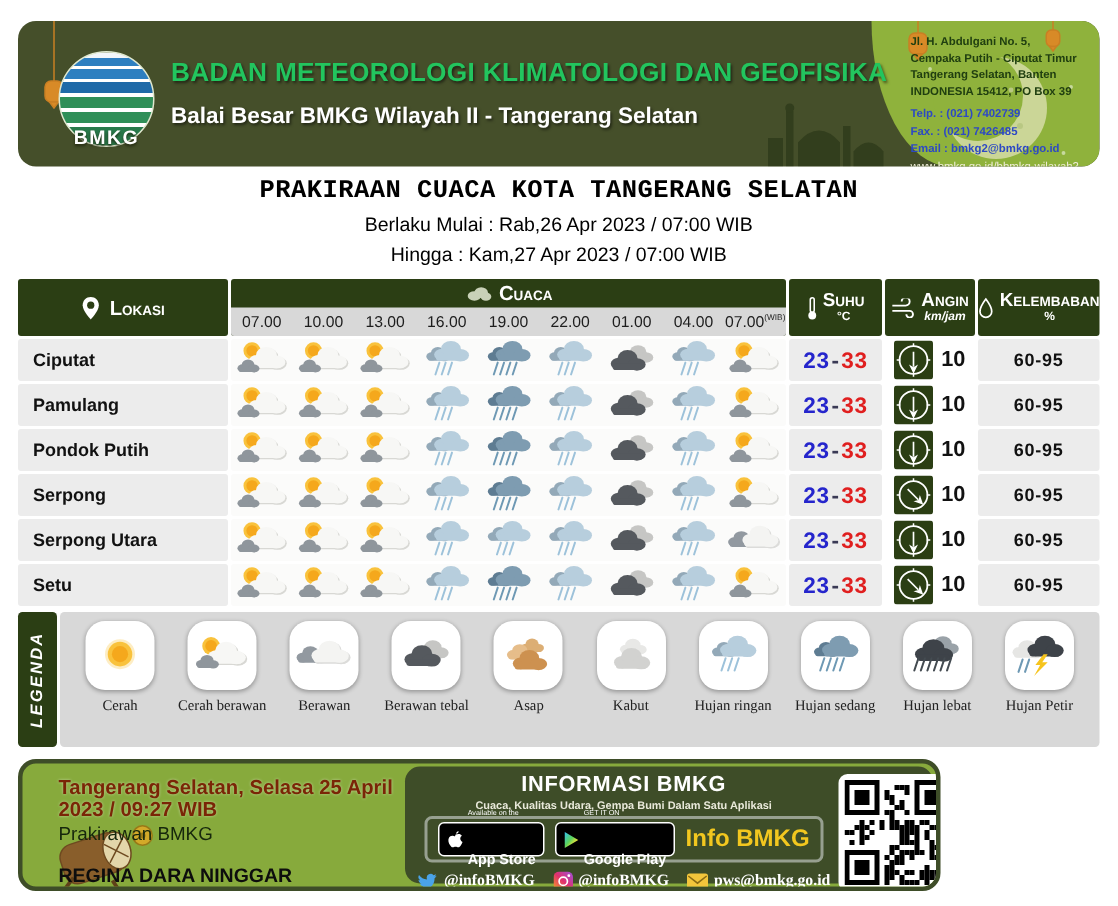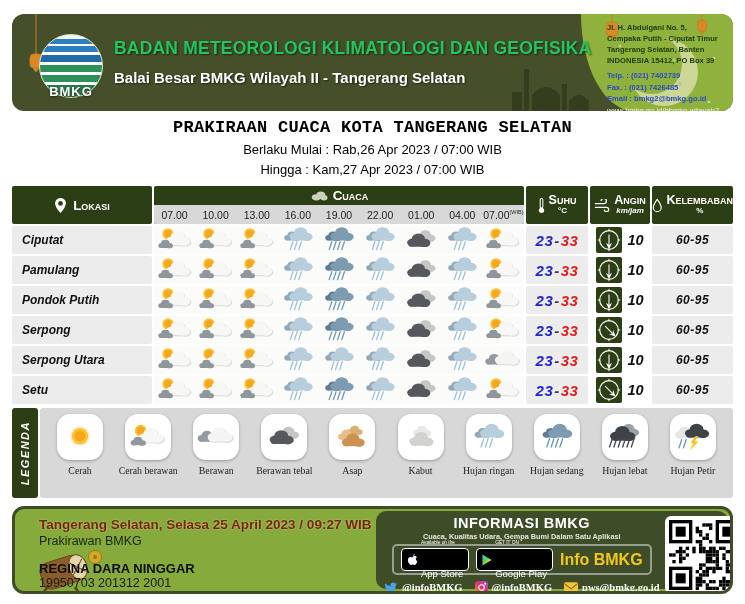--- a/index.html
+++ b/index.html
@@ -48,21 +48,21 @@
   .cuaca-top{height:19px;display:flex;align-items:center;justify-content:center;gap:5px;
      font-weight:bold;font-size:13.5px;}
   .times{flex:1;background:#d8d8d8;display:grid;grid-template-columns:repeat(9,1fr);
      align-items:center;color:#1d1d1d;font-size:10.5px;text-align:center;}
   .time-suffix{font-size:5.5px;vertical-align:top;}
   .hcell.small{display:flex;align-items:center;justify-content:center;gap:4px;}
   .hc-col{display:flex;flex-direction:column;align-items:center;line-height:1.1;}
   .hc-label{font-weight:bold;font-size:12.5px;}
   .hcell .unit{font-size:8px;font-weight:bold;}
   .unit.italic{font-style:italic;}
-  .trow{height:28px;margin-top:2px;font-style:italic;}
+  .trow{height:28px;margin-top:2px;}
   .cell{border-radius:2px;display:flex;align-items:center;}
   .cell.loc{background:#ececec;padding-left:10px;font-weight:bold;font-size:12px;color:#111;}
   .cell.wx{background:#fbfbfa;display:grid;grid-template-columns:repeat(9,1fr);
      align-items:center;justify-items:center;}
   .wicell{display:flex;align-items:center;justify-content:center;}
   .cell.temp{background:#ececec;justify-content:center;font-size:15px;font-weight:bold;letter-spacing:.5px;}
   .temp-min{color:#2525cc;}.temp-dash{color:#3a3a55;margin:0 1px;}.temp-max{color:#e01f1f;}
   .cell.wind{background:#fff;justify-content:center;gap:5px;font-size:14.5px;font-weight:bold;color:#111;}
   .compass{display:flex;}
   .cell.hum{background:#ececec;justify-content:center;font-size:12px;font-weight:600;color:#111;letter-spacing:.5px;}
@@ -74,41 +74,41 @@
   .legend-label span{writing-mode:vertical-rl;transform:rotate(180deg);font-style:italic;
      font-weight:bold;font-size:11px;letter-spacing:1.5px;}
   .legend-strip{flex:1;background:#d8d8d8;border-radius:3px;display:grid;
      grid-template-columns:repeat(10,1fr);padding:6px 6px 4px;box-sizing:border-box;}
   .litem{display:flex;flex-direction:column;align-items:center;}
   .lbox{width:46px;height:46px;background:#fff;border-radius:13px;
      box-shadow:0 1px 3px rgba(0,0,0,.3);display:flex;align-items:center;justify-content:center;}
   .llabel{margin-top:5px;font-size:9.8px;color:#222;text-align:center;white-space:nowrap;font-family:Liberation Serif, serif;}
 
   
-  .footer{position:absolute;left:12px;top:506px;width:721px;height:88px;background:#87aa3c;
+  .footer{position:absolute;left:12px;top:506px;width:615px;height:88px;background:#87aa3c;
      border:3px solid #3e4d28;border-radius:12px;box-sizing:border-box;display:flex;overflow:hidden;}
   .footer-left{flex:1;position:relative;padding:8px 0 0 24px;}
   .footer-left .txt{position:relative;z-index:1;}
   .f-issued{font-size:13.5px;font-weight:bold;color:#7a2506;text-shadow:0 0 2px rgba(255,255,255,.5);}
   .f-title{font-size:12.5px;color:#16270c;margin-top:2px;}
   .f-name{font-size:13px;font-weight:bold;color:#0d0d0d;margin-top:13px;}
   .f-id{font-size:12.5px;color:#1a1a1a;}
   .drum{position:absolute;left:12px;bottom:-2px;z-index:0;opacity:.95;}
   .footer-right{width:352px;background:#3e4d28;border-radius:10px;margin:2px;
      display:grid;grid-template-columns:1fr 88px;padding:4px 4px 4px 8px;box-sizing:border-box;}
   .fr-main{display:flex;flex-direction:column;align-items:center;}
   .fr-title{color:#fff;font-weight:bold;font-size:14.5px;letter-spacing:.5px;}
   .fr-sub{color:#e9e9da;font-size:7.3px;font-weight:bold;margin-top:1px;}
   .badges{margin-top:3px;border:2px solid #97a090;border-radius:5px;display:flex;
      align-items:center;gap:7px;padding:2px 7px;}
   .badge{background:#000;border:1px solid #fff;border-radius:4px;height:21px;display:flex;
      align-items:center;gap:3px;padding:0 5px;color:#fff;}
   .badge-text{display:flex;flex-direction:column;line-height:1.1;}
   .badge-top{font-size:4.8px;}
-  .badge-label{font-size:9.5px;font-weight:normal;white-space:nowrap;margin-top:24px;}
+  .badge-label{font-size:9.5px;font-weight:bold;white-space:nowrap;margin-top:24px;}
   .app-name{color:#f2c71f;font-weight:bold;font-size:16px;white-space:nowrap;}
   .social{display:flex;align-items:center;gap:12px;margin-top:6px;color:#fff;
      font-weight:bold;font-size:10.5px;}
   .social .s{display:flex;align-items:center;gap:4px;white-space:nowrap;font-family:Liberation Serif, serif;}
   .qr-wrap{display:flex;align-items:center;justify-content:center;}
   .qr-box{width:78px;height:78px;background:#fff;border-radius:6px;display:flex;
      align-items:center;justify-content:center;}
 </style>
 </head>
 <body>

